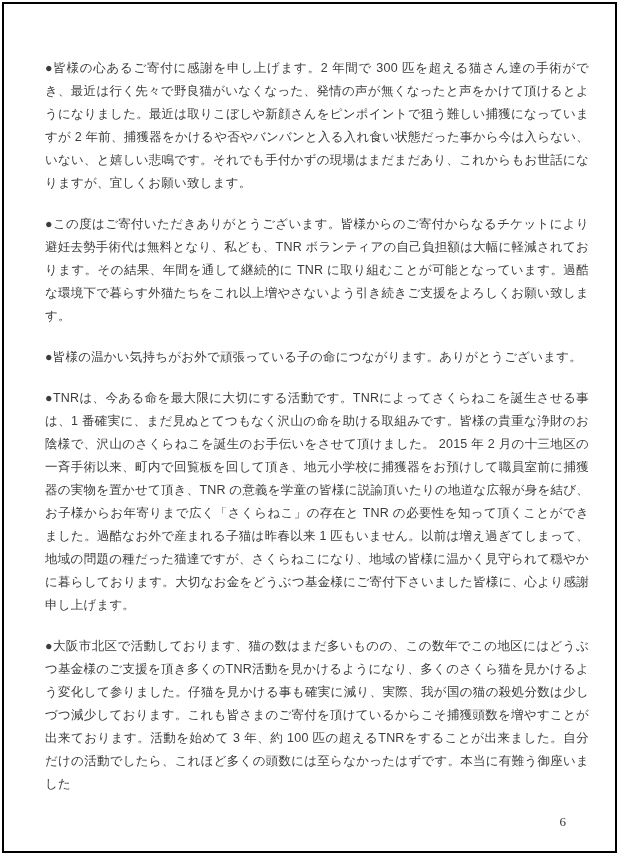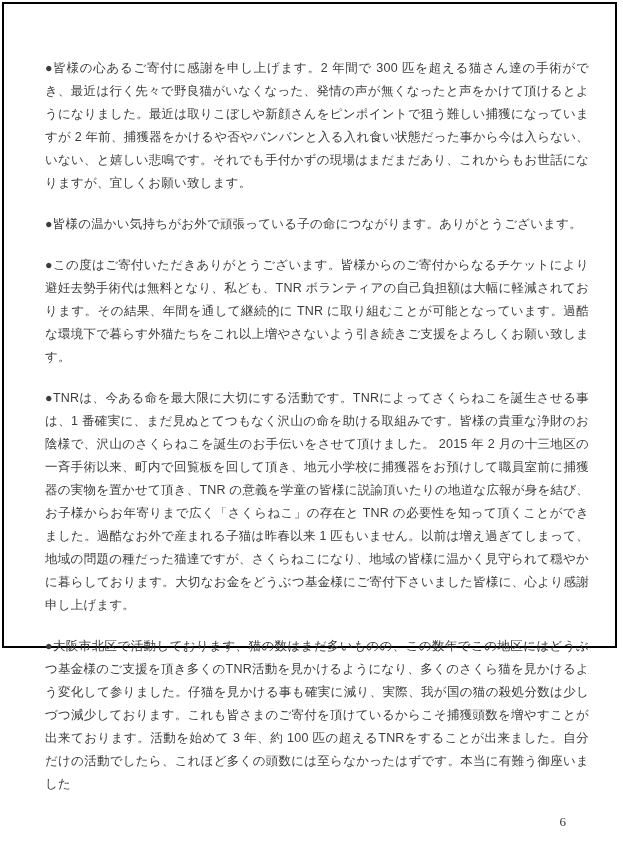--- a/index.html
+++ b/index.html
@@ -13,21 +13,21 @@
     width: 623px;
     height: 860px;
     background: #ffffff;
     overflow: hidden;
   }
   .page-frame {
     position: absolute;
     left: 2px;
     top: 2px;
     width: 615px;
-    height: 646px;
+    height: 851px;
     border: 2px solid #000000;
     background: #ffffff;
     box-sizing: border-box;
   }
   .content {
     position: absolute;
     left: 41px;
     top: 53px;
     width: 544px;
   }
@@ -49,20 +49,20 @@
     color: #333333;
   }
 </style>
 </head>
 <body>
 
 <div class="viewport">
   <div class="page-frame">
     <div class="content">
       <p>●皆様の心あるご寄付に感謝を申し上げます。2 年間で 300 匹を超える猫さん達の手術ができ、最近は行く先々で野良猫がいなくなった、発情の声が無くなったと声をかけて頂けるとようになりました。最近は取りこぼしや新顔さんをピンポイントで狙う難しい捕獲になっていますが 2 年前、捕獲器をかけるや否やバンバンと入る入れ食い状態だった事から今は入らない、いない、と嬉しい悲鳴です。それでも手付かずの現場はまだまだあり、これからもお世話になりますが、宜しくお願い致します。</p>
+      <p>●この度はご寄付いただきありがとうございます。皆様からのご寄付からなるチケットにより避妊去勢手術代は無料となり、私ども、TNR ボランティアの自己負担額は大幅に軽減されております。その結果、年間を通して継続的に TNR に取り組むことが可能となっています。過酷な環境下で暮らす外猫たちをこれ以上増やさないよう引き続きご支援をよろしくお願い致します。</p>
       <p>●皆様の温かい気持ちがお外で頑張っている子の命につながります。ありがとうございます。</p>
-      <p>●この度はご寄付いただきありがとうございます。皆様からのご寄付からなるチケットにより避妊去勢手術代は無料となり、私ども、TNR ボランティアの自己負担額は大幅に軽減されております。その結果、年間を通して継続的に TNR に取り組むことが可能となっています。過酷な環境下で暮らす外猫たちをこれ以上増やさないよう引き続きご支援をよろしくお願い致します。</p>
       <p>●TNRは、今ある命を最大限に大切にする活動です。TNRによってさくらねこを誕生させる事は、1 番確実に、まだ見ぬとてつもなく沢山の命を助ける取組みです。皆様の貴重な浄財のお陰様で、沢山のさくらねこを誕生のお手伝いをさせて頂けました。 2015 年 2 月の十三地区の一斉手術以来、町内で回覧板を回して頂き、地元小学校に捕獲器をお預けして職員室前に捕獲器の実物を置かせて頂き、TNR の意義を学童の皆様に説諭頂いたりの地道な広報が身を結び、お子様からお年寄りまで広く「さくらねこ」の存在と TNR の必要性を知って頂くことができました。過酷なお外で産まれる子猫は昨春以来 1 匹もいません。以前は増え過ぎてしまって、地域の問題の種だった猫達ですが、さくらねこになり、地域の皆様に温かく見守られて穏やかに暮らしております。大切なお金をどうぶつ基金様にご寄付下さいました皆様に、心より感謝申し上げます。</p>
       <p>●大阪市北区で活動しております、猫の数はまだ多いものの、この数年でこの地区にはどうぶつ基金様のご支援を頂き多くのTNR活動を見かけるようになり、多くのさくら猫を見かけるよう変化して参りました。仔猫を見かける事も確実に減り、実際、我が国の猫の殺処分数は少しづつ減少しております。これも皆さまのご寄付を頂けているからこそ捕獲頭数を増やすことが出来ております。活動を始めて 3 年、約 100 匹の超えるTNRをすることが出来ました。自分だけの活動でしたら、これほど多くの頭数には至らなかったはずです。本当に有難う御座いました</p>
     </div>
     <div class="page-number">6</div>
   </div>
 </div>
 
 </body></html>

